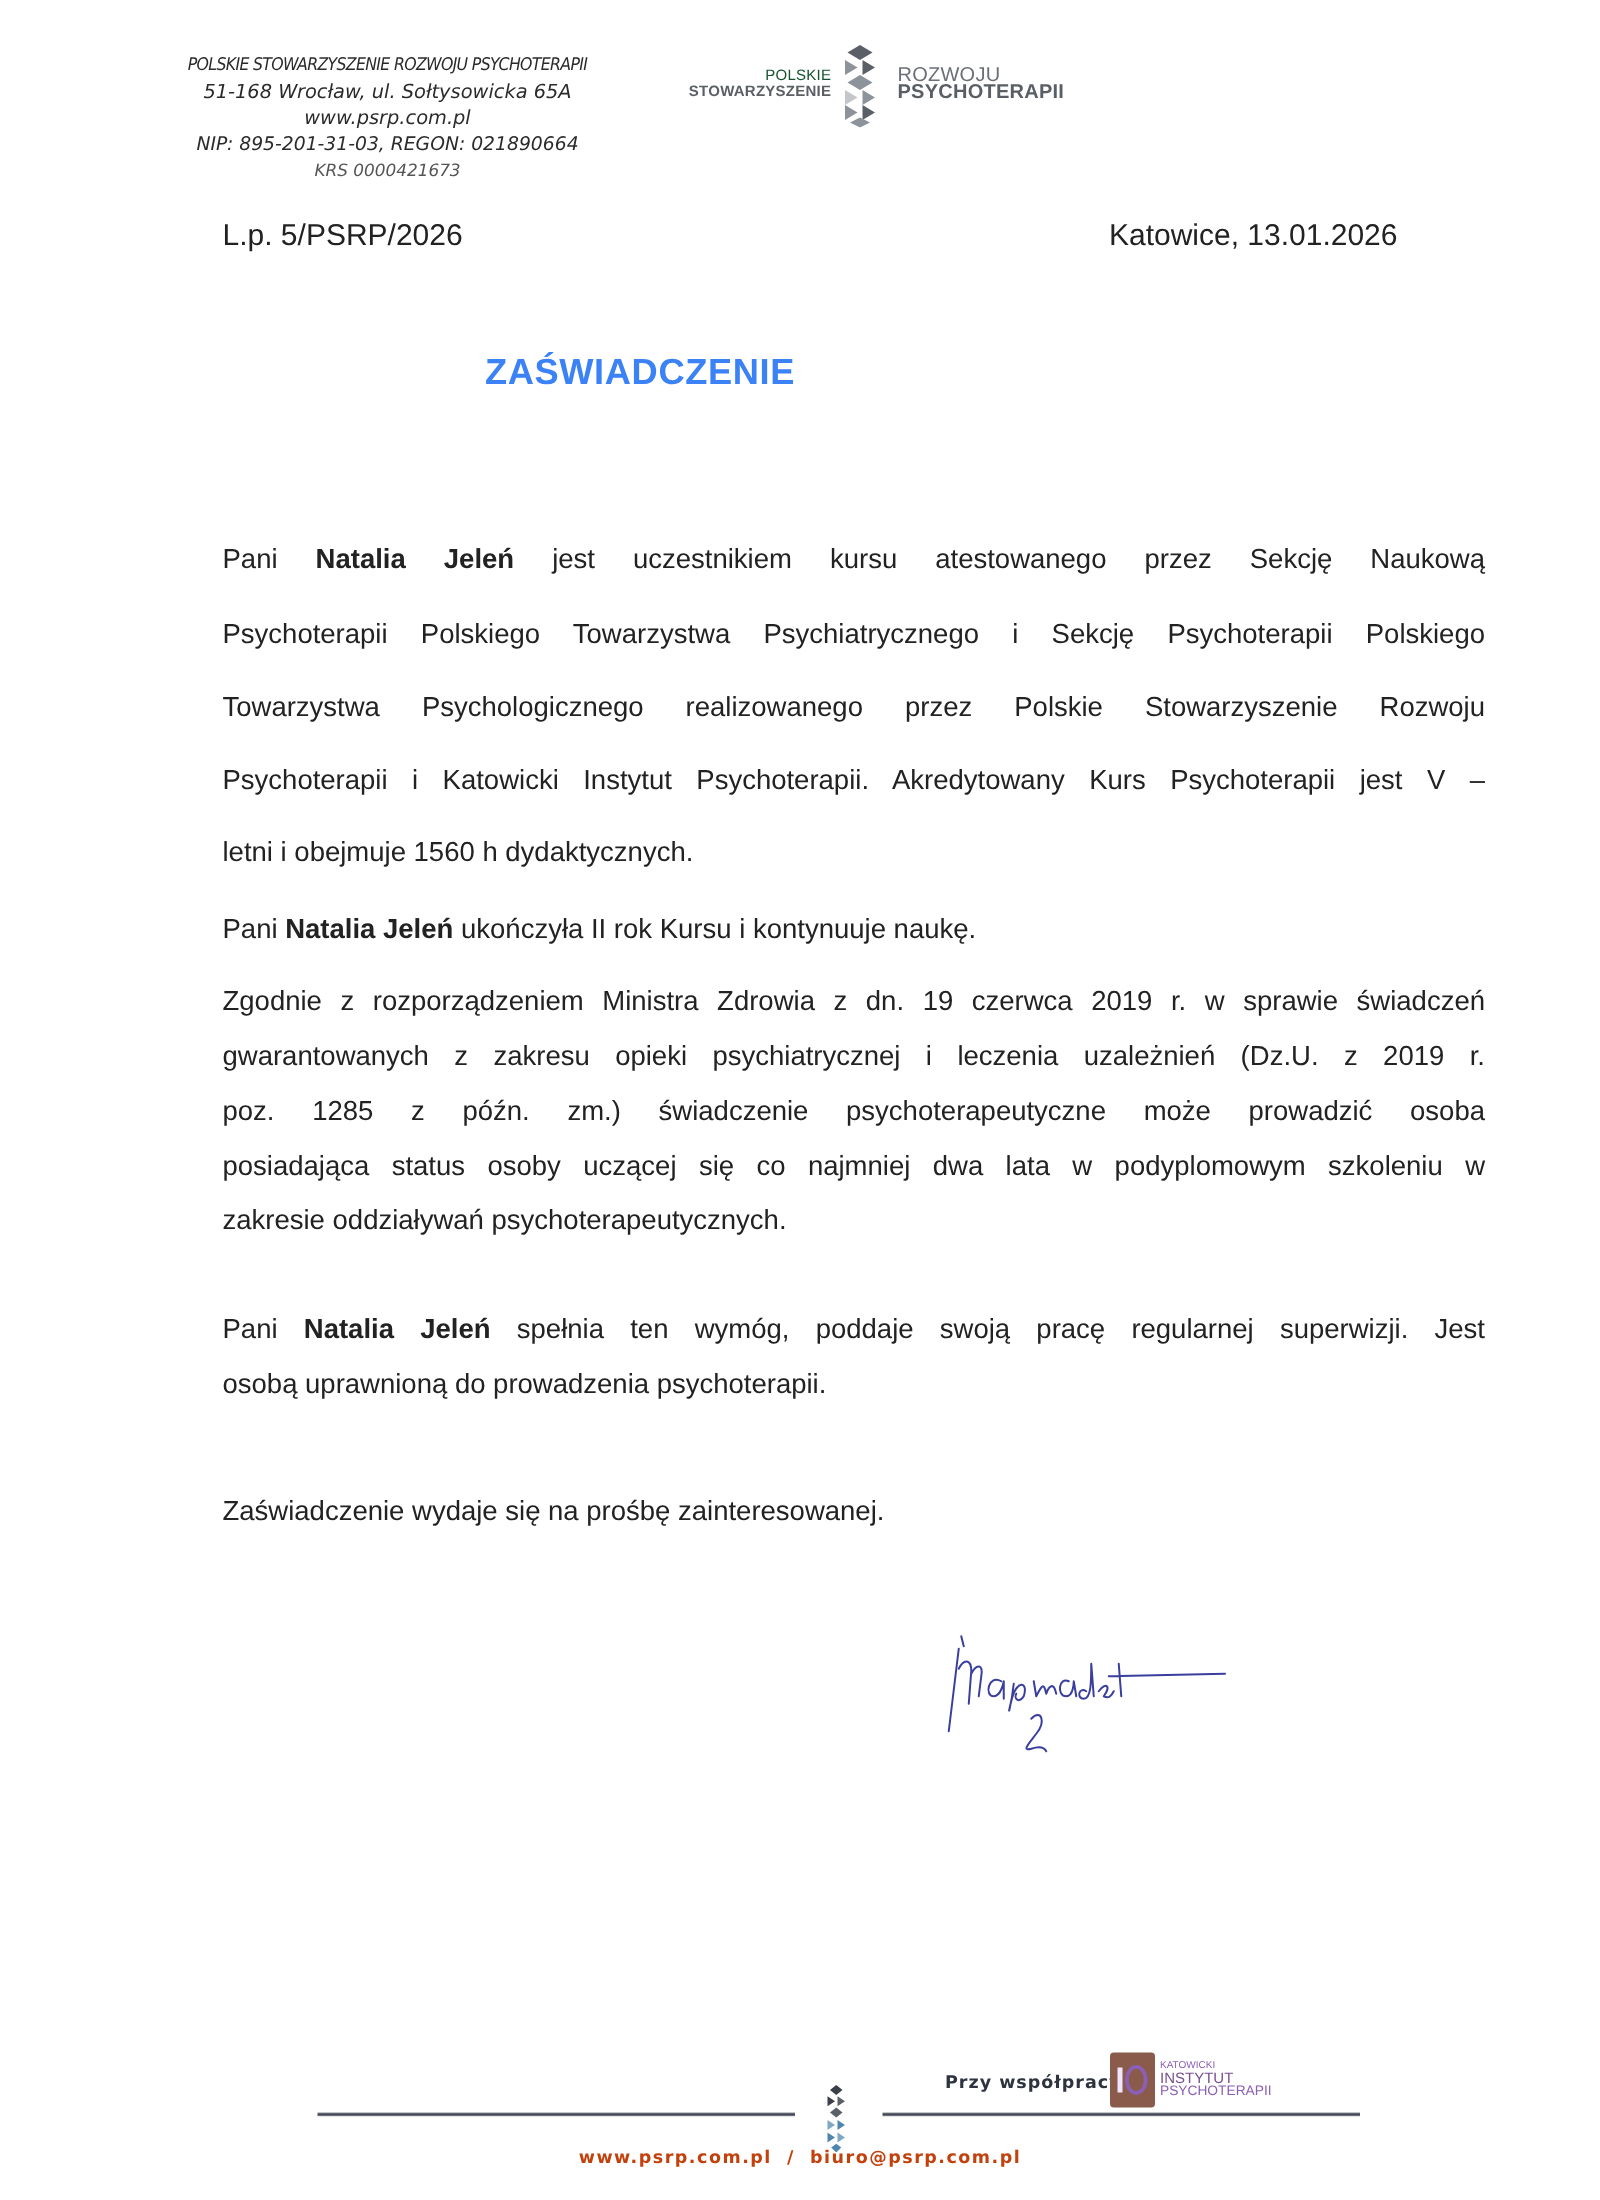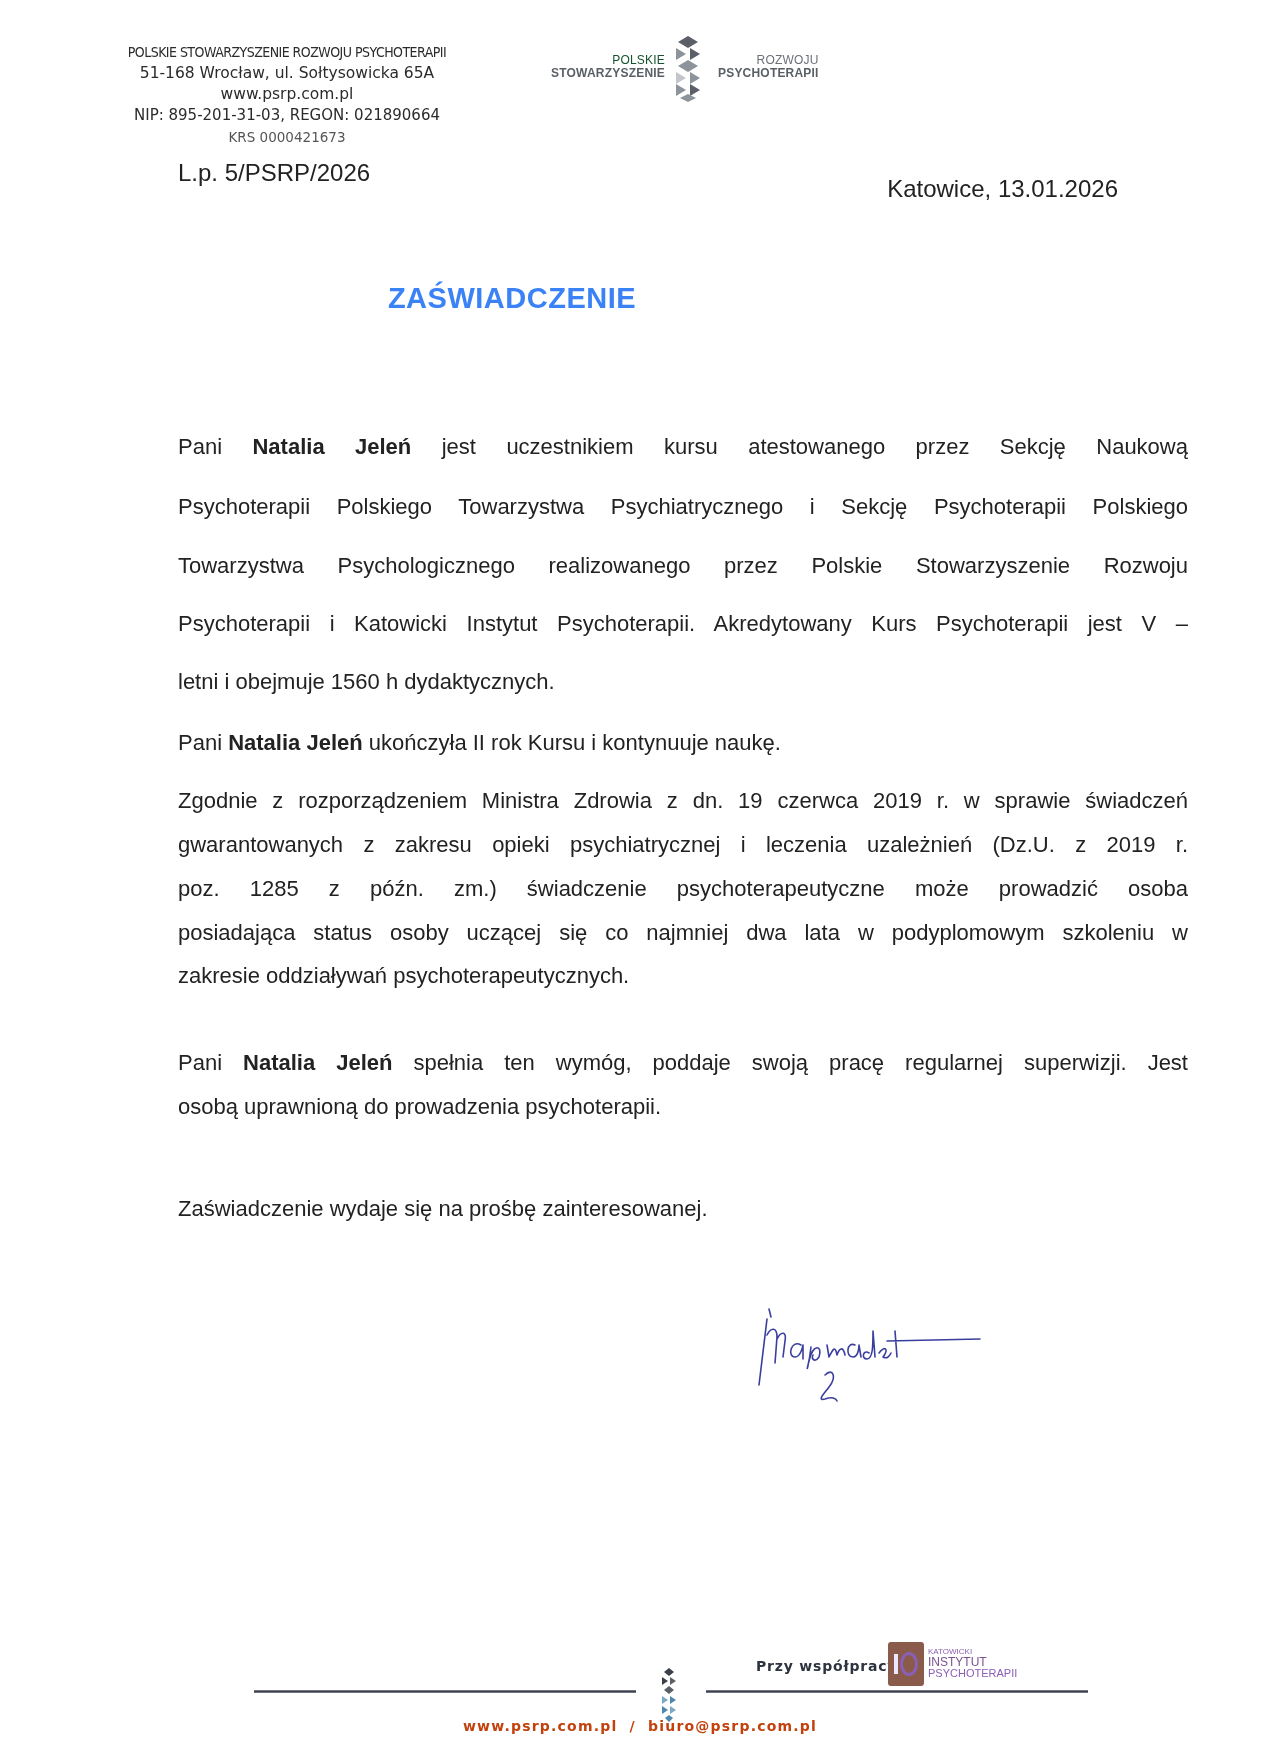--- a/index.html
+++ b/index.html
@@ -16,21 +16,21 @@
   .left-line { display:block; text-align:left; white-space:nowrap; }
   b { font-weight:bold; }
   .footer-line { height:3px; background:linear-gradient(#8a8e96,#3c4250,#8a8e96); }
   .footer-url { font-size:14px; font-weight:bold; color:#c2410c; letter-spacing:1.2px; font-family:"DejaVu Sans", sans-serif; }
   .przy { font-size:14px; font-weight:bold; color:#2e3340; letter-spacing:0.8px; font-family:"DejaVu Sans", sans-serif; }
   .kip-text { font-family:"Liberation Sans", sans-serif; line-height:1; }
 </style>
 </head>
 <body>
 
-<div class="abs lh" style="left:97px; top:40px; width:380px;">
+<div class="abs lh" style="left:120px; top:40px; width:380px;font-style:italic;">
   <div class="lh-line" style="font-size:14px; letter-spacing:-0.6px; transform:scaleX(0.9); margin-top:4px;">POLSKIE STOWARZYSZENIE ROZWOJU PSYCHOTERAPII</div>
   <div class="lh-line" style="font-size:15.5px; margin-top:4px;">51-168 Wrocław, ul. Sołtysowicka 65A</div>
   <div class="lh-line" style="font-size:15.5px; margin-top:3px;">www.psrp.com.pl</div>
   <div class="lh-line" style="font-size:15px; margin-top:3px;">NIP: 895-201-31-03, REGON: 021890664</div>
   <div class="lh-line" style="font-size:13.5px; margin-top:5px; color:#555;">KRS 0000421673</div>
 </div>
 
 <div class="abs" style="left:520px; top:36px; width:330px; height:70px;">
   <div class="abs logo-word" style="right:185px; top:18px; text-align:right; font-size:12px; line-height:13px;">
     <div style="font-weight:normal; color:#14532d;">POLSKIE</div>
@@ -40,27 +40,27 @@
     <polygon points="18,0 28,6 18,12 8,6" fill="#5b6068"></polygon>
     <polygon points="6,12 16,18 6,24" fill="#8d939b"></polygon>
     <polygon points="20,12 30,18 20,24" fill="#5b6068"></polygon>
     <polygon points="18,24 28,30 18,36 8,30" fill="#8d939b"></polygon>
     <polygon points="6,36 16,42 6,48" fill="#c3c7cc"></polygon>
     <polygon points="20,36 30,42 20,48" fill="#8d939b"></polygon>
     <polygon points="6,48 16,54 6,60" fill="#8d939b"></polygon>
     <polygon points="20,48 30,54 20,60" fill="#5b6068"></polygon>
     <polygon points="18,58 26,62 18,66 10,62" fill="#8d939b"></polygon>
   </svg>
-  <div class="abs logo-word" style="left:198px; top:18px; text-align:right; font-size:12px; line-height:13px;">
+  <div class="abs logo-word" style="left:198px; top:18px; text-align:left; font-size:16px; line-height:13px;">
     <div style="font-weight:normal; color:#6b7078;">ROZWOJU</div>
     <div>PSYCHOTERAPII</div>
   </div>
 </div>
 
-<div class="abs ref" style="left:178px; top:159px;">L.p. 5/PSRP/2026</div>
+<div class="abs ref" style="left:178px; top:175px;">L.p. 5/PSRP/2026</div>
 <div class="abs ref" style="right:162px; top:175px;">Katowice, 13.01.2026</div>
 
 <div class="abs title" style="top:282px;">ZAŚWIADCZENIE</div>
 
 <div class="abs para" style="top:436px;">
   <span class="just-line" style="height:60px;">
     <span>Pani</span>
     <b>Natalia Jeleń</b>
     <span>jest uczestnikiem kursu atestowanego przez Sekcję Naukową</span>
   </span>

